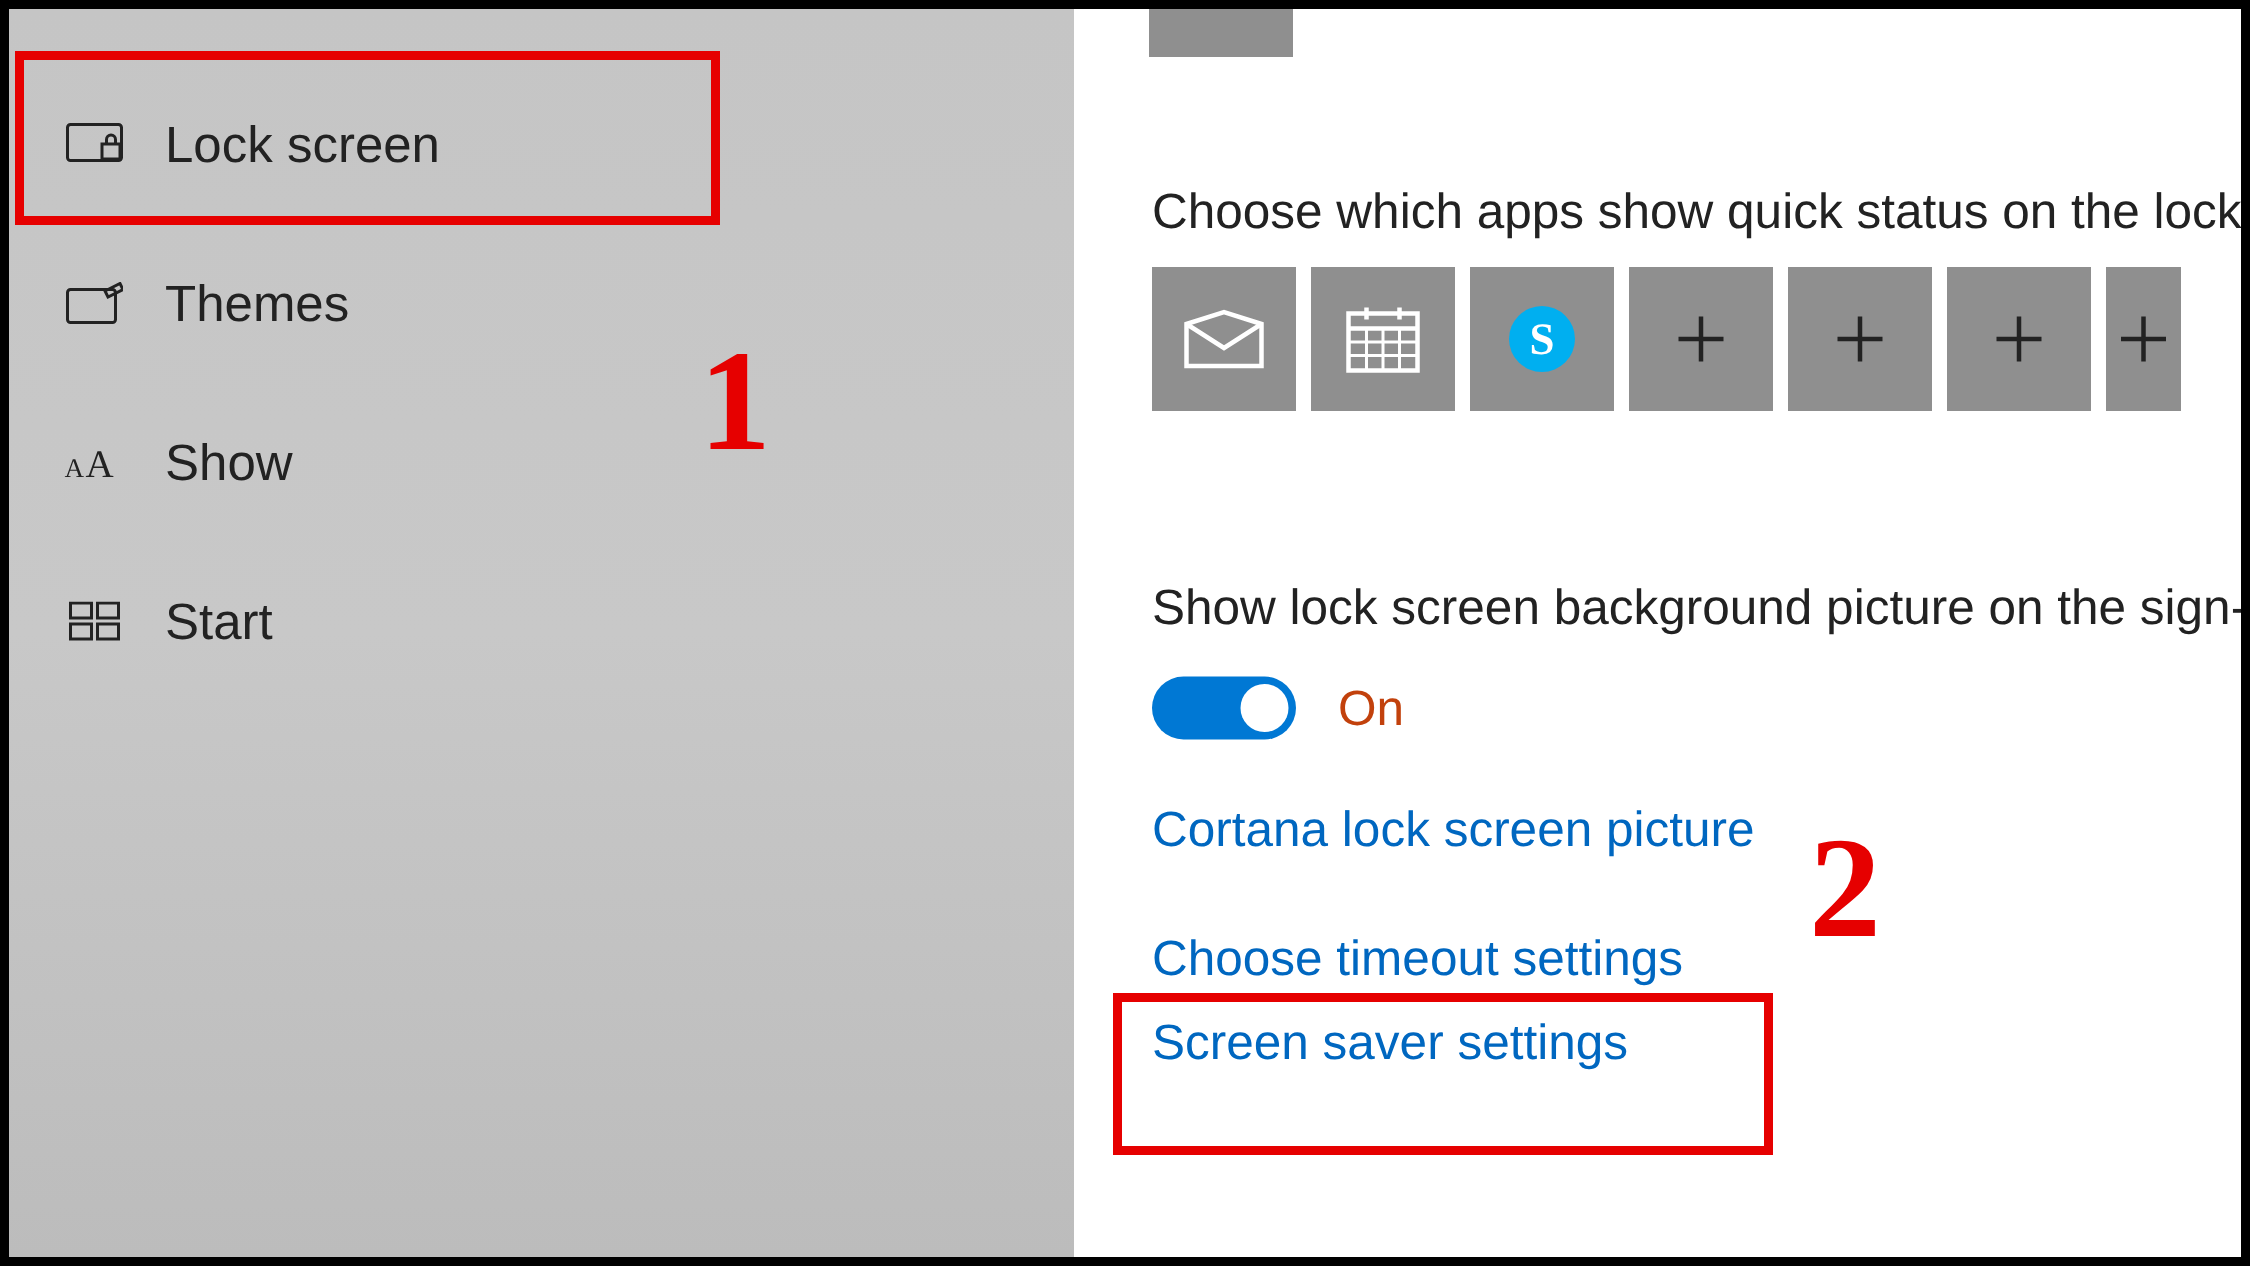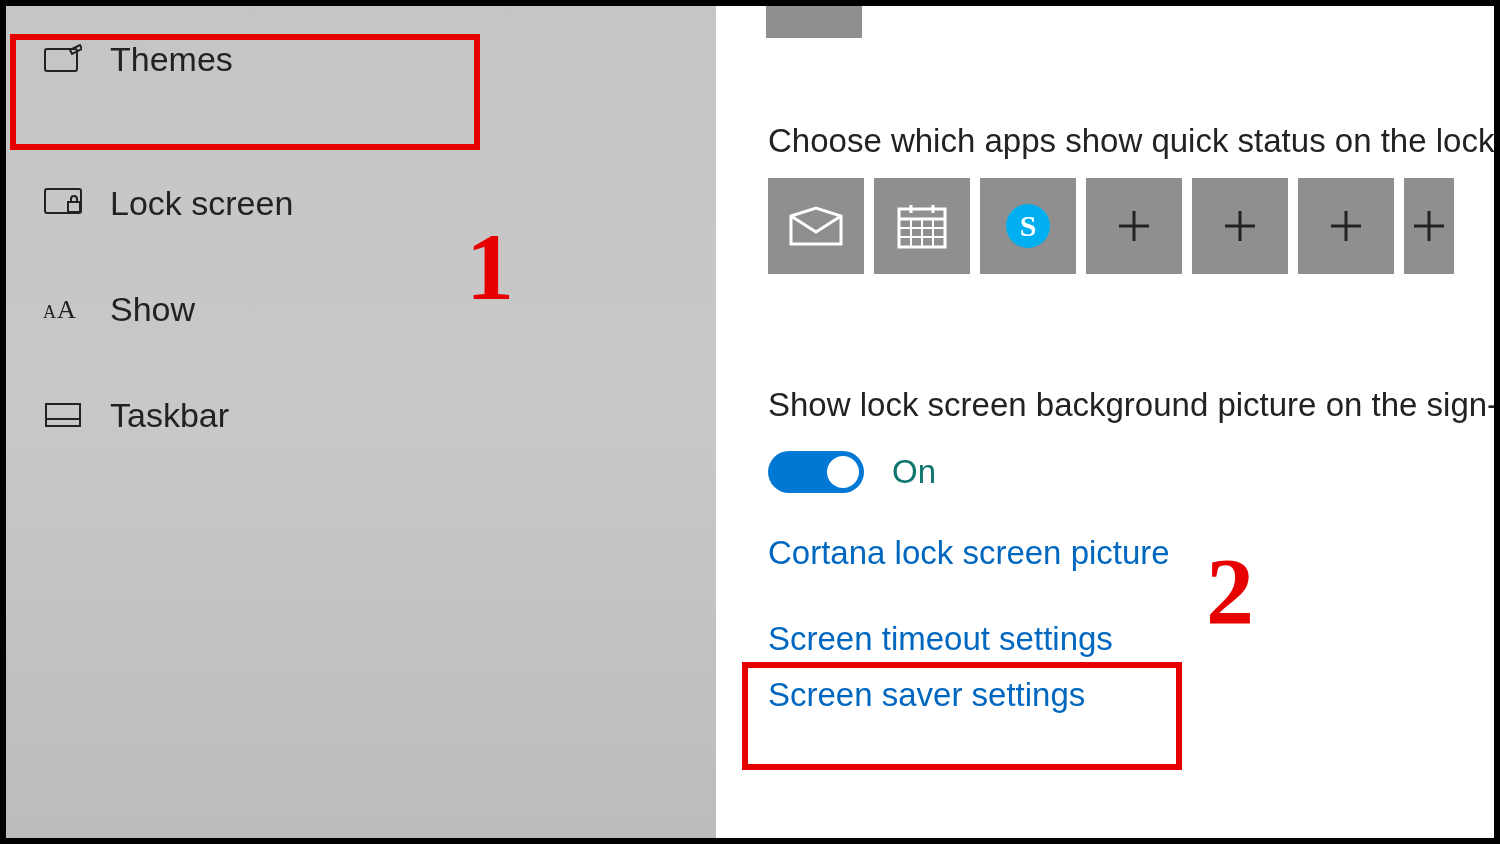--- a/index.html
+++ b/index.html
@@ -111,21 +111,21 @@
   }
   .toggle .knob {
     position: absolute;
     right: 5px; top: 5px;
     width: 32px; height: 32px;
     background: #fff;
     border-radius: 50%;
   }
   .toggle-label {
     font-size: 33px;
-    color: #0f766e;
+    color: #c2410c;
   }
 
   .link {
     position: absolute;
     left: 762px;
     font-size: 33px;
     color: #0067c0;
     cursor: pointer;
   }
   .link1 { top: 528px; }
@@ -133,61 +133,63 @@
   .link3 { top: 670px; }
 
   
   svg { display: block; }
 </style>
 </head>
 <body>
 
 <div class="sidebar">
 
-  <div class="nav-item nav-themes">
-    <span class="icon-wrap">
-      <svg width="38" height="30" viewBox="0 0 38 30">
-        <rect x="1" y="5" width="32" height="22" rx="2" fill="none" stroke="#222" stroke-width="2"></rect>
-        <path d="M26 6 l10 -5 l2 4 l-10 5 z" fill="none" stroke="#222" stroke-width="2"></path>
-      </svg>
-    </span>
-    <span class="label">Themes</span>
-  </div>
-
   <div class="nav-item nav-lock">
     <span class="icon-wrap">
       <svg width="38" height="30" viewBox="0 0 38 30">
         <rect x="1" y="1" width="36" height="24" rx="2" fill="none" stroke="#222" stroke-width="2"></rect>
         <rect x="24" y="14" width="12" height="10" fill="none" stroke="#222" stroke-width="2"></rect>
         <path d="M27 14 v-3 a3 3 0 0 1 6 0 v3" fill="none" stroke="#222" stroke-width="2"></path>
       </svg>
     </span>
     <span class="label">Lock screen</span>
   </div>
 
+  <div class="nav-item nav-themes">
+    <span class="icon-wrap">
+      <svg width="38" height="30" viewBox="0 0 38 30">
+        <rect x="1" y="5" width="32" height="22" rx="2" fill="none" stroke="#222" stroke-width="2"></rect>
+        <path d="M26 6 l10 -5 l2 4 l-10 5 z" fill="none" stroke="#222" stroke-width="2"></path>
+      </svg>
+    </span>
+    <span class="label">Themes</span>
+  </div>
+
   <div class="nav-item nav-fonts">
     <span class="icon-wrap">
       <svg width="40" height="30" viewBox="0 0 40 30">
         <text x="0" y="24" font-size="18" font-family="Segoe UI" fill="#222">A</text>
         <text x="14" y="24" font-size="26" font-family="Segoe UI" fill="#222">A</text>
       </svg>
     </span>
     <span class="label">Show</span>
   </div>
 
-
-  <div class="nav-item nav-taskbar">
-    <span class="icon-wrap">
-      <svg width="36" height="24" viewBox="0 0 36 24">
-        <rect x="1" y="1" width="34" height="22" fill="none" stroke="#222" stroke-width="2"></rect>
-        <line x1="1" y1="16" x2="35" y2="16" stroke="#222" stroke-width="2"></line>
-      </svg>
-    </span>
-    <span class="label">Taskbar</span>
-  </div>
+  <div class="nav-item nav-start">
+    <span class="icon-wrap">
+      <svg width="34" height="28" viewBox="0 0 34 28">
+        <rect x="1" y="1" width="14" height="10" fill="none" stroke="#222" stroke-width="2"></rect>
+        <rect x="19" y="1" width="14" height="10" fill="none" stroke="#222" stroke-width="2"></rect>
+        <rect x="1" y="15" width="14" height="10" fill="none" stroke="#222" stroke-width="2"></rect>
+        <rect x="19" y="15" width="14" height="10" fill="none" stroke="#222" stroke-width="2"></rect>
+      </svg>
+    </span>
+    <span class="label">Start</span>
+  </div>
+
 
 </div>
 
 <div class="content"></div>
 
 <div class="gray-square top">
   <svg width="46" height="46" viewBox="0 0 46 46">
     <line x1="23" y1="10" x2="23" y2="36" stroke="#fff" stroke-width="3"></line>
     <line x1="10" y1="23" x2="36" y2="23" stroke="#fff" stroke-width="3"></line>
   </svg>
@@ -272,19 +274,19 @@
 <div class="section-heading heading2">Show lock screen background picture on the sign-i</div>
 
 <div class="toggle-row">
   <div class="toggle">
     <div class="knob"></div>
   </div>
   <div class="toggle-label">On</div>
 </div>
 
 <div class="link link1">Cortana lock screen picture</div>
-<div class="link link2">Screen timeout settings</div>
+<div class="link link2">Choose timeout settings</div>
 <div class="link link3">Screen saver settings</div>
 
 <div class="redbox redbox1"></div>
 <div class="redbox redbox2"></div>
 <div class="step-number step1">1</div>
 <div class="step-number step2">2</div>
 
 </body></html>

